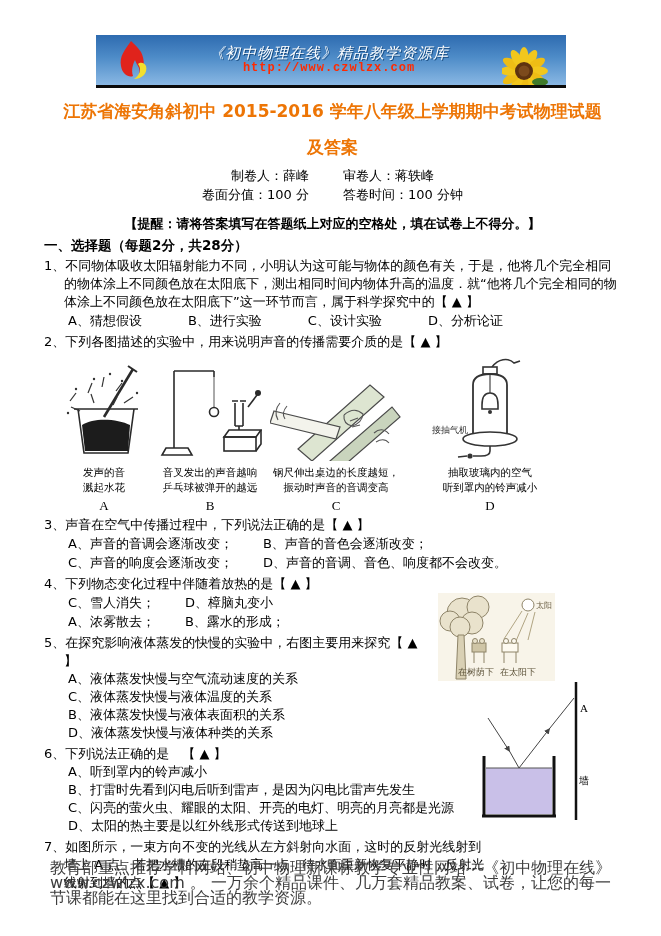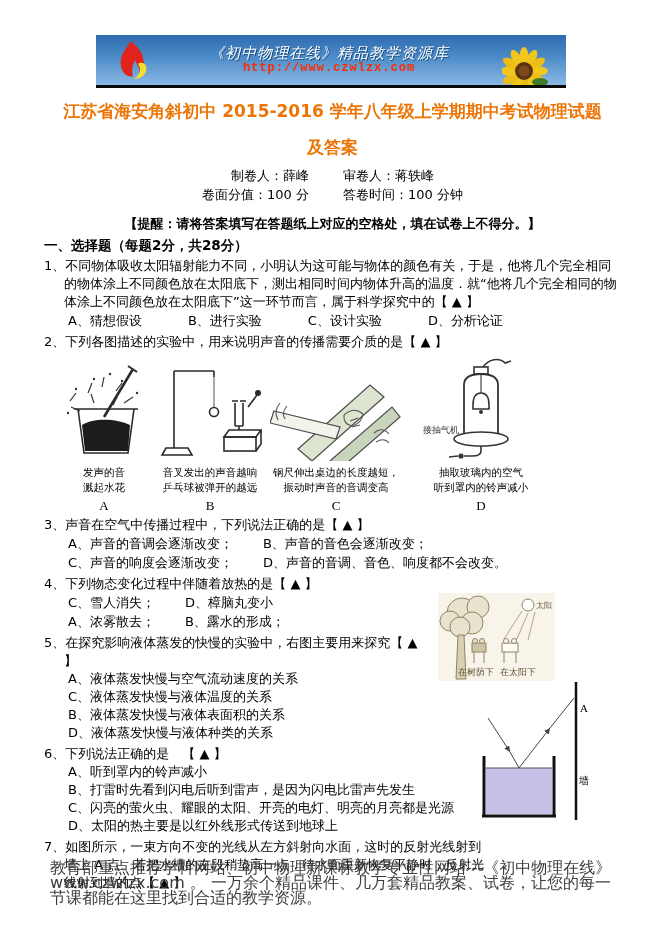--- a/index.html
+++ b/index.html
@@ -28,21 +28,21 @@
   .q{font-size:13px;line-height:18px;margin-top:3px;padding-left:20px;text-indent:-20px;}
   .opts-row{display:flex;gap:46px;padding-left:24px;font-size:13px;line-height:19px;}
   .opts-row.tight{gap:30px;}
   .opt-line{padding-left:24px;font-size:13px;line-height:18px;}
   .q5-block{width:390px;}
   .q7{width:430px;}
 
   
   .figrow{display:flex;align-items:flex-end;gap:8px;margin:6px 0 2px 14px;}
   .figcell{text-align:center;}
-  .figcell.d{margin-left:11px;}
+  .figcell.d{margin-left:20px;}
   .figcap{font-size:10.5px;line-height:15px;white-space:nowrap;}
   .figletter{font-family:"Liberation Serif","DejaVu Serif",serif;font-size:13px;line-height:15px;margin-top:3px;}
 
   
   .evap-fig{position:absolute;left:438px;top:593px;}
   .refl-fig{position:absolute;left:474px;top:680px;}
 
   
   .footer{position:absolute;left:50px;top:860px;width:566px;font-size:16px;
           line-height:15px;color:#3d3d3d;}

